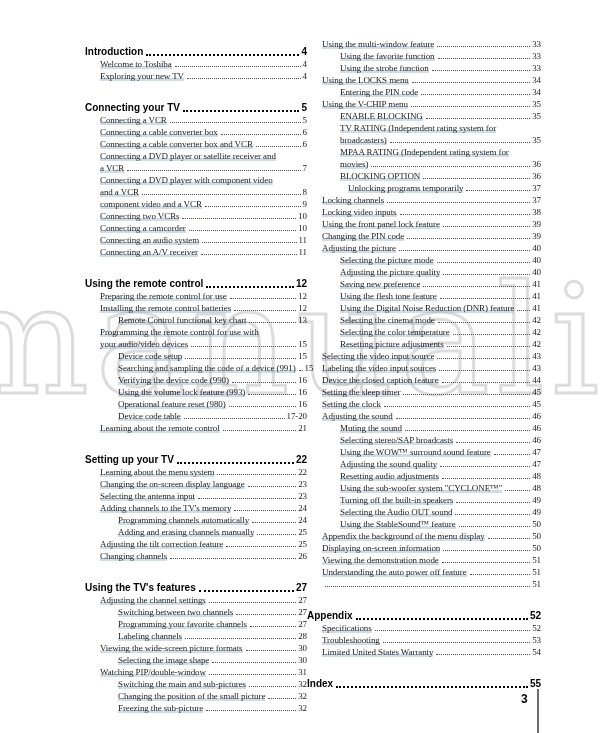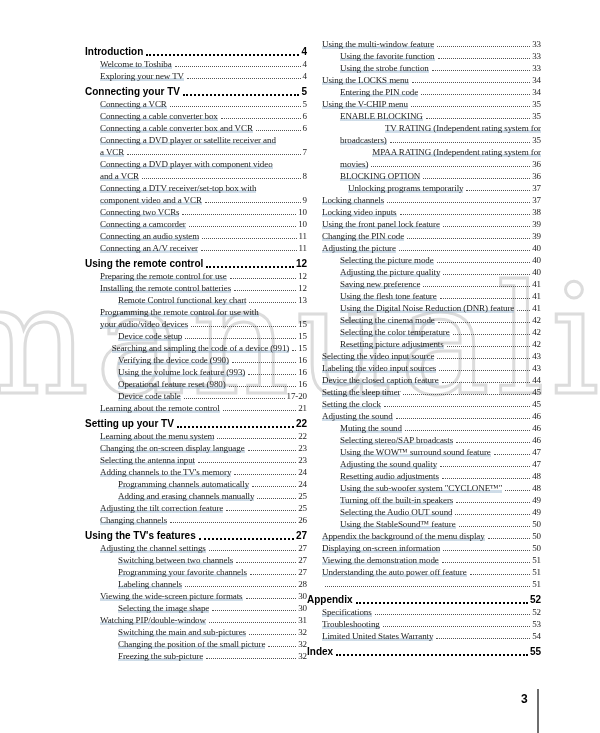--- a/index.html
+++ b/index.html
@@ -48,30 +48,30 @@
     border-bottom:1px dotted #555555;
     margin:0 2px 3px 3px;
   }
   .row .pg{flex:0 0 auto;}
   .row.bold{
     font-family:"Liberation Sans", sans-serif;
     font-weight:bold;
     font-size:10px;
     letter-spacing:0;
     color:#000000;
-    margin-top:4px;
+    margin-top:20px;
   }
   .col > .row.bold:first-child{margin-top:8px;}
   .row.bold .leader{
     border-bottom:2px dotted #000000;
     margin-bottom:2px;
   }
   .lvl0{padding-left:0;}
   .lvl1{padding-left:15px;}
-  .lvl2{padding-left:33px;justify-content:flex-end;}
+  .lvl2{padding-left:33px;}
   .lvl3{padding-left:41px;}
   .footer-pagenum{
     position:absolute;
     left:521px;top:692px;
     z-index:1;
     font-family:"Liberation Sans", sans-serif;
     font-weight:bold;
     font-size:12px;
     color:#000000;
   }
@@ -134,23 +134,20 @@
       </div>
       <div class="row lvl1">
         <span class="t">Connecting a DVD player with component video</span>
       </div>
       <div class="row lvl1">
         <span class="t">and a VCR</span>
         <span class="leader"></span>
         <span class="pg">8</span>
       </div>
       <div class="row lvl1">
-        <span class="t">Connecting a DTV receiver/set-top box with</span>
-      </div>
-      <div class="row lvl1">
         <span class="t">component video and a VCR</span>
         <span class="leader"></span>
         <span class="pg">9</span>
       </div>
       <div class="row lvl1">
         <span class="t">Connecting two VCRs</span>
         <span class="leader"></span>
         <span class="pg">10</span>
       </div>
       <div class="row lvl1">

